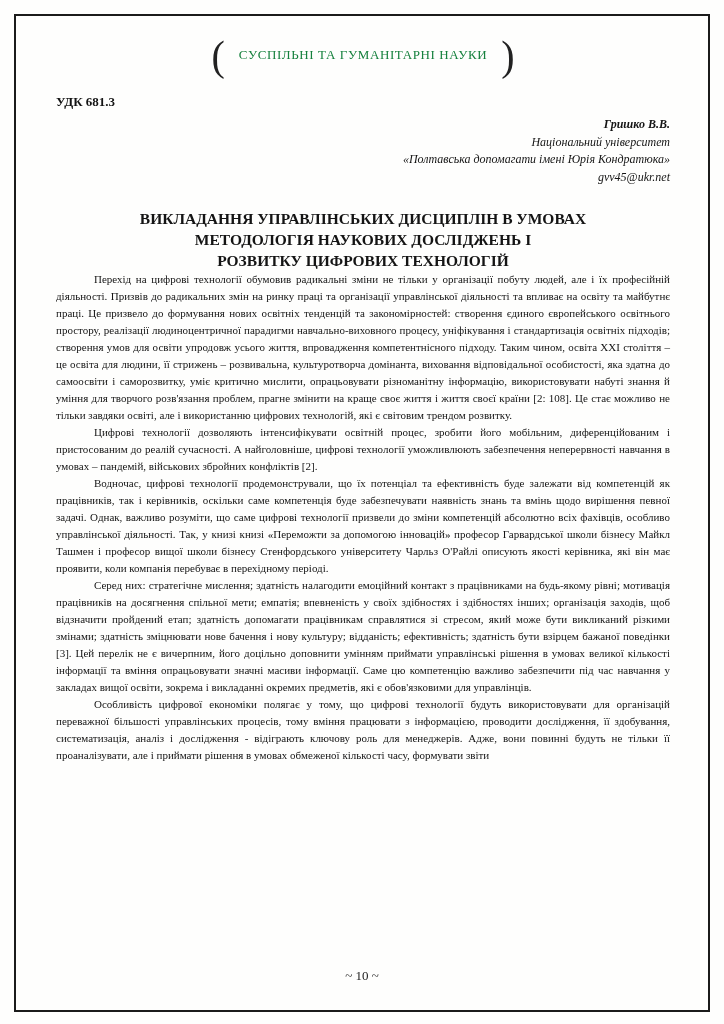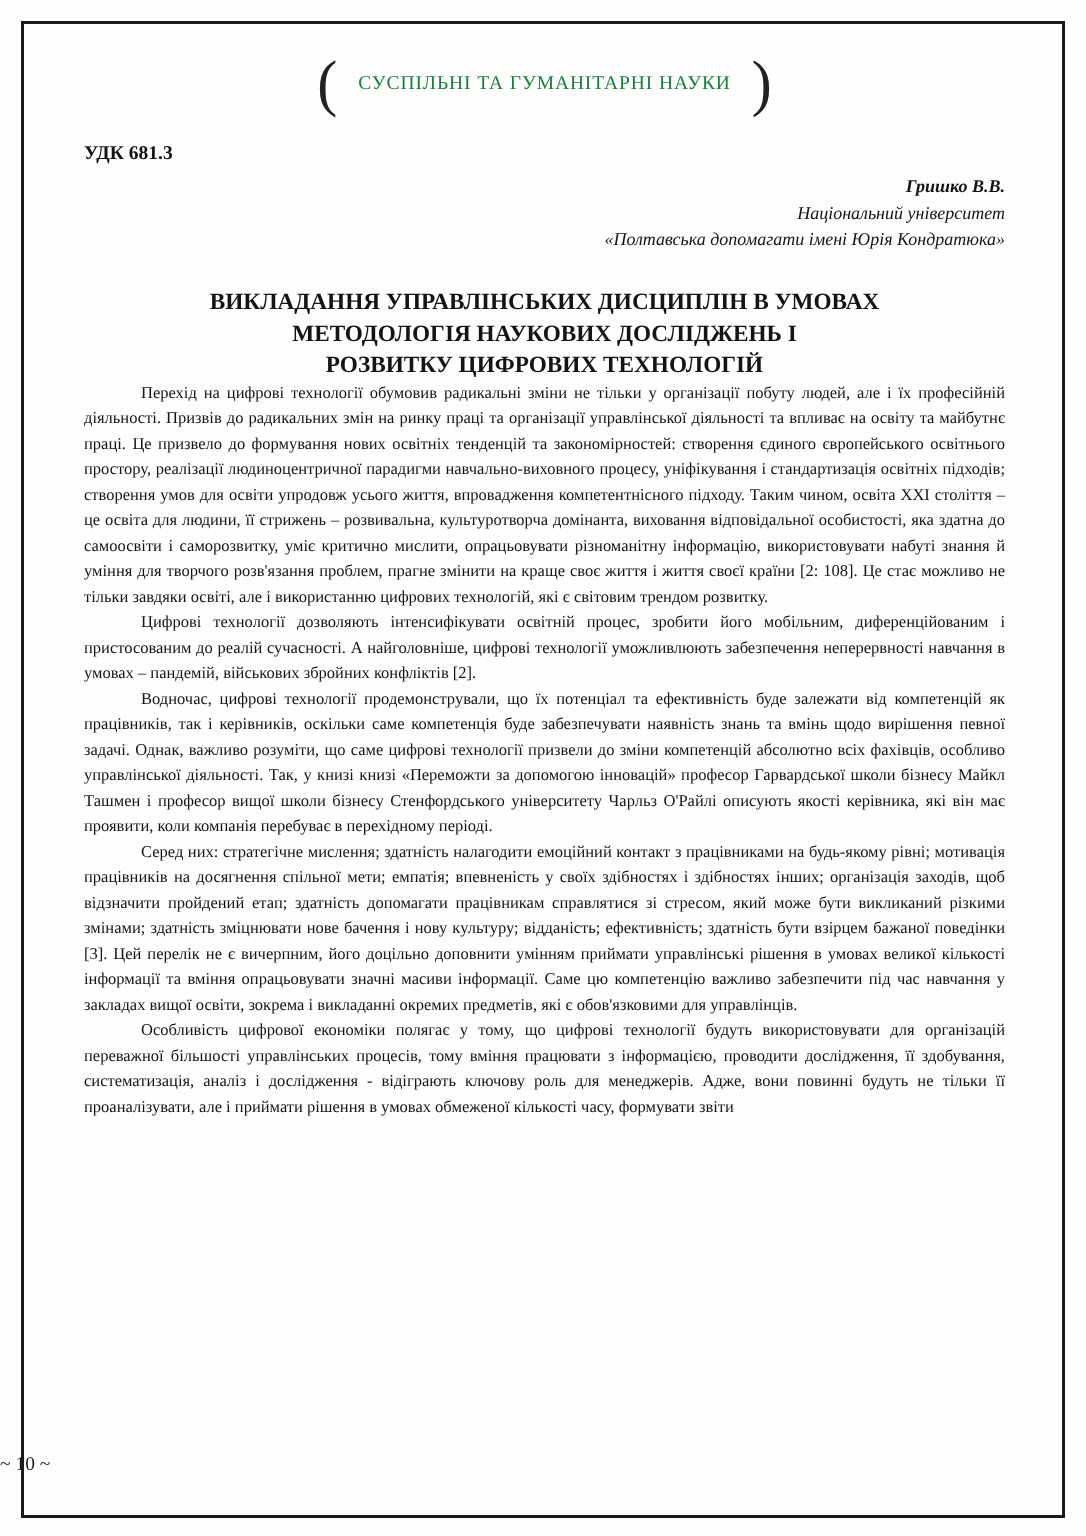--- a/index.html
+++ b/index.html
@@ -76,21 +76,21 @@
   }
   .body-text p {
     text-indent: 38px;
     margin: 0;
   }
   .page-footer {
     position: absolute;
     left: 0;
     right: 0;
     bottom: 40px;
-    text-align: left;
+    text-align: center;
     font-size: 13px;
     color: #1c1c1c;
   }
 </style>
 </head>
 <body>
 
 <div class="page">
   <div class="frame"></div>
 
@@ -101,20 +101,21 @@
       <span class="journal-title">СУСПІЛЬНІ ТА ГУМАНІТАРНІ НАУКИ</span>
       <span class="bracket">)</span>
     </div>
 
     <div class="udc">УДК 681.3</div>
 
     <div class="author-block">
       <div class="author-name">Гришко В.В.</div>
       <div>Національний університет</div>
       <div>«Полтавська допомагати імені Юрія Кондратюка»</div>
+      <div>gvv45@ukr.net</div>
     </div>
 
     <div class="article-title">
       <div>ВИКЛАДАННЯ УПРАВЛІНСЬКИХ  ДИСЦИПЛІН В УМОВАХ</div>
       <div>МЕТОДОЛОГІЯ НАУКОВИХ ДОСЛІДЖЕНЬ І</div>
       <div>РОЗВИТКУ ЦИФРОВИХ ТЕХНОЛОГІЙ</div>
     </div>
 
     <div class="body-text">
       <p>Перехід на цифрові технології обумовив радикальні зміни не тільки у організації побуту людей, але і їх професійній діяльності. Призвів до радикальних змін на ринку праці та організації управлінської діяльності та впливає на освіту та майбутнє праці. Це призвело до формування нових освітніх тенденцій та закономірностей:  створення єдиного європейського освітнього простору,  реалізації людиноцентричної парадигми навчально-виховного процесу, уніфікування і стандартизація освітніх підходів; створення умов для освіти упродовж усього життя, впровадження компетентнісного підходу. Таким чином,  освіта XXI століття – це освіта для людини, її стрижень – розвивальна, культуротворча домінанта, виховання відповідальної особистості, яка здатна до самоосвіти і саморозвитку, уміє критично мислити, опрацьовувати різноманітну інформацію, використовувати набуті знання й уміння для творчого розв'язання проблем, прагне змінити на краще своє життя і життя своєї країни [2: 108]. Це стає можливо не тільки завдяки освіті, але і використанню цифрових технологій, які є світовим трендом розвитку.</p>

